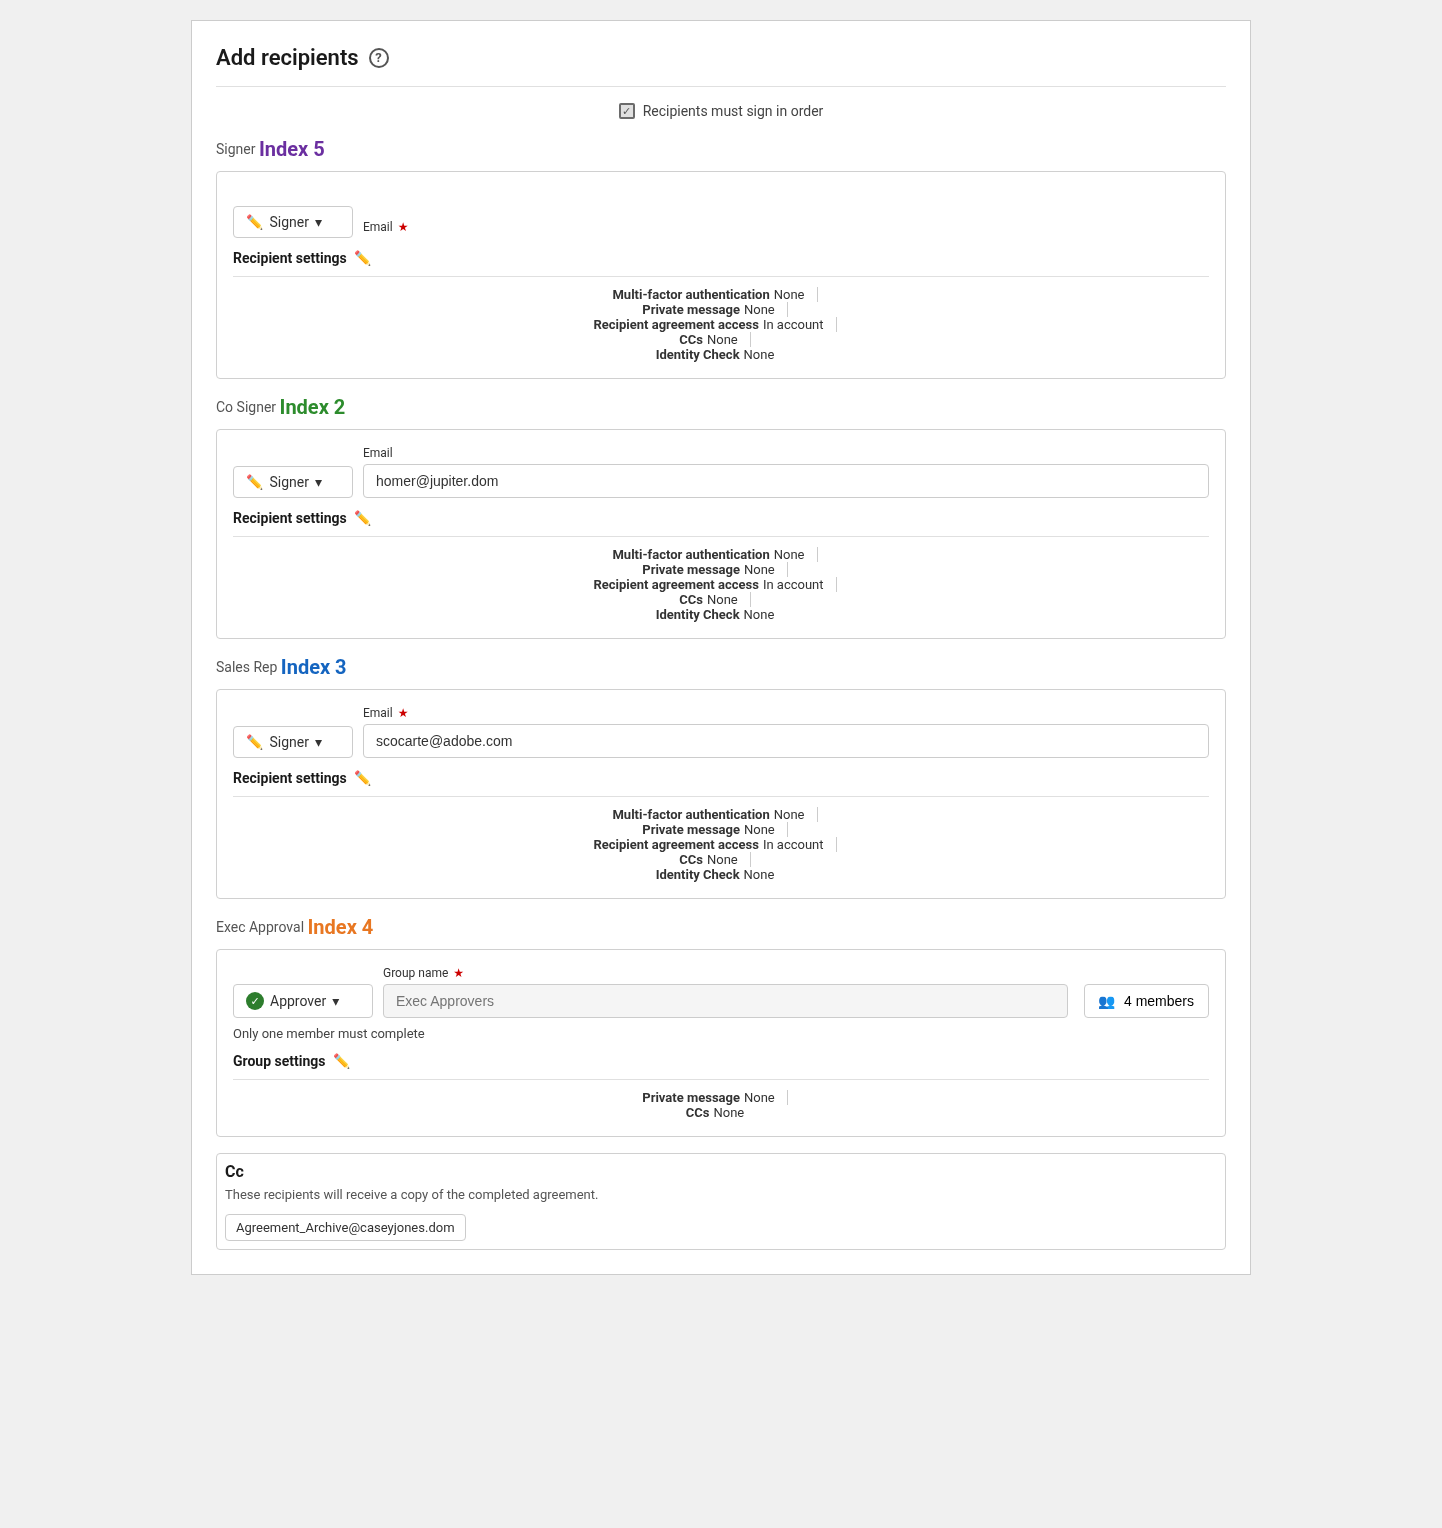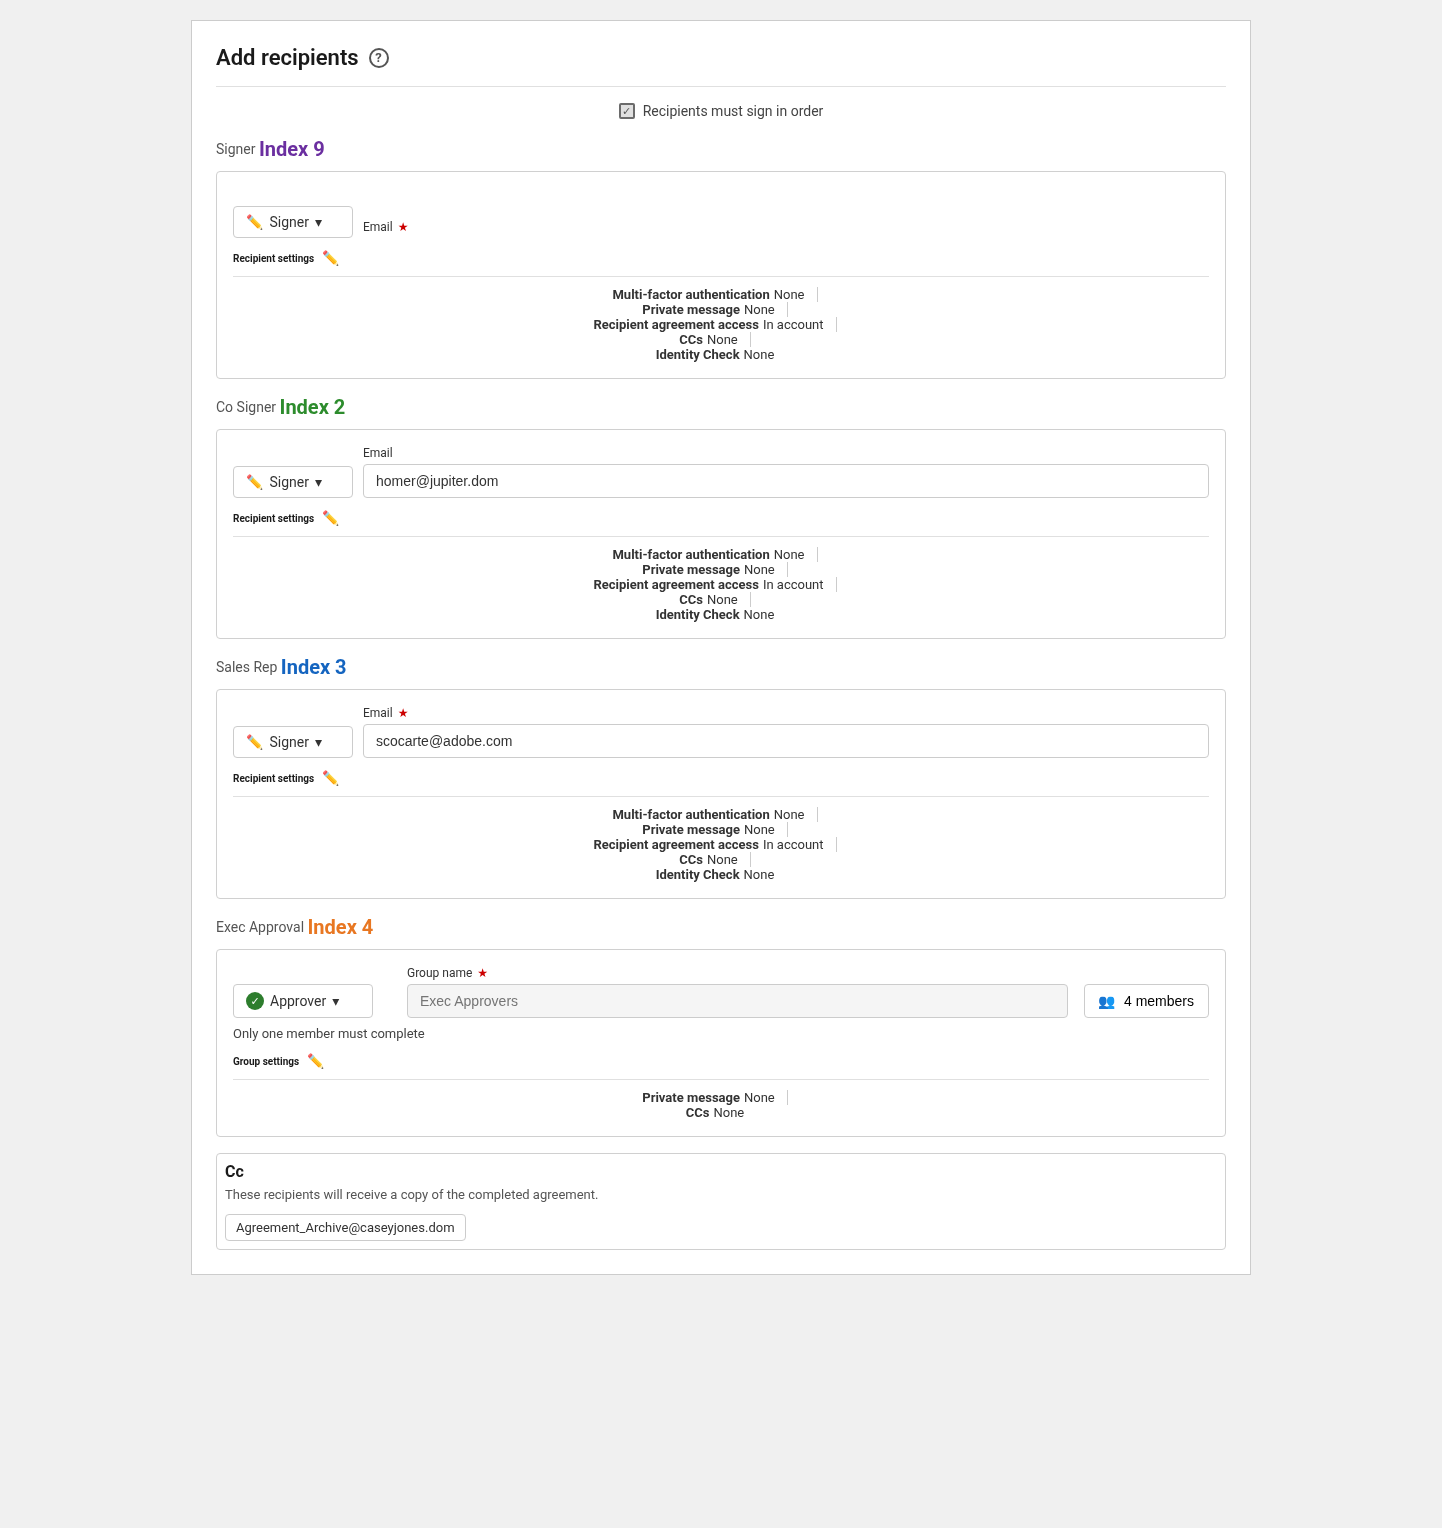--- a/index.html
+++ b/index.html
@@ -141,21 +141,21 @@
       align-items: flex-end;
       margin-bottom: 12px;
     }
     .settings-row {
       display: flex;
       align-items: center;
       gap: 8px;
       margin-bottom: 10px;
     }
     .settings-label {
-      font-size: 10px;
+      font-size: 14px;
       font-weight: 700;
       color: #1a1a1a;
     }
     .edit-icon {
       font-size: 14px;
       color: #555;
       cursor: pointer;
     }
     .meta-row {
       display: flex;
@@ -264,21 +264,21 @@
   </div>
 
   <div class="sign-order-row">
     <div class="checkbox-icon"></div>
     <span class="sign-order-label">Recipients must sign in order</span>
   </div>
 
   <div>
     <div class="section-title-row">
       <span class="section-label">Signer&nbsp;</span>
-      <span class="index-label purple">Index 9</span>
+      <span class="index-label purple">Index 5</span>
     </div>
     <div class="recipient-block">
       <div class="input-row">
         <div style="display:flex;flex-direction:column;">
           <span class="email-label">&nbsp;</span>
           <div class="signer-dropdown">
             <span>✏️</span>
             <span>Signer</span>
             <span>▾</span>
           </div>
@@ -422,21 +422,21 @@
     <div class="recipient-block">
       <div class="group-name-section">
         <div style="display:flex;flex-direction:column;">
           <span class="email-label">&nbsp;</span>
           <div class="approver-dropdown">
             <div class="approver-check">✓</div>
             <span>Approver</span>
             <span>▾</span>
           </div>
         </div>
-        <div style="flex:1;display:flex;flex-direction:column;margin-left:24px;">
+        <div style="flex:1;display:flex;flex-direction:column;">
           <label class="email-label">Group name <span class="required-star">★</span></label>
           <div style="display:flex;gap:16px;">
             <input class="group-name-input" type="text" placeholder="Exec Approvers" style="flex: 1 1 0%;">
             <button class="members-btn">
               <span>👥</span>
               <span>4 members</span>
             </button>
           </div>
         </div>
       </div>

